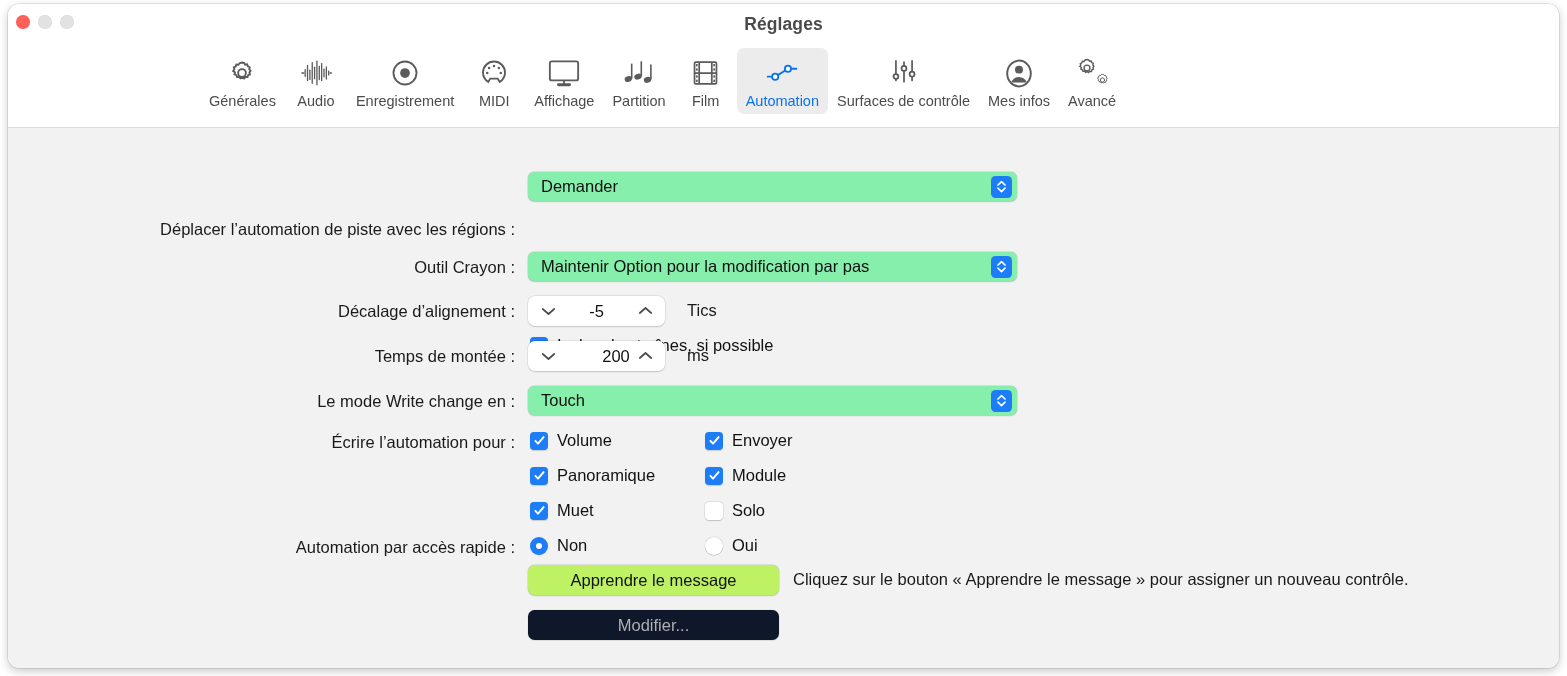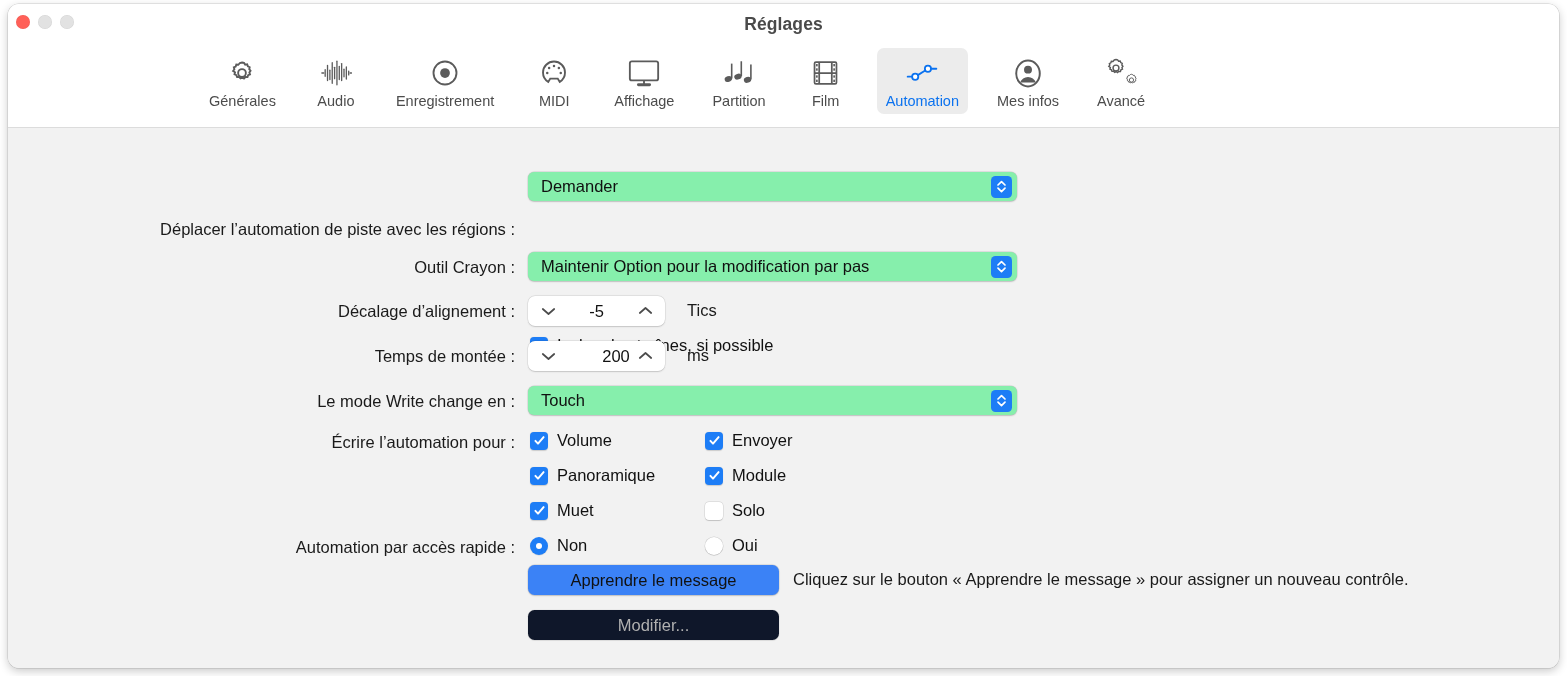--- a/index.html
+++ b/index.html
@@ -63,21 +63,20 @@
 
   
   #toolbar {
     flex: 0 0 84px;
     background: #ffffff;
     border-bottom: 1px solid #dcdcdc;
     display: flex;
     align-items: flex-start;
     padding-left: 192px;
     box-sizing: border-box;
-    gap: 20px;
   }
   .tab {
     display: flex;
     flex-direction: column;
     align-items: center;
     justify-content: flex-start;
     padding: 6px 9px 5px 9px;
     border-radius: 7px;
     margin-top: 4px;
     cursor: default;
@@ -242,21 +241,21 @@
   .rbtn.off {
     background: #ffffff;
     box-shadow: 0 0.5px 1px rgba(0,0,0,0.14), 0 0 0 0.5px rgba(0,0,0,0.14);
   }
 
   
   .pbtn {
     position: absolute;
     height: 30px;
     border-radius: 6.5px;
-    background: #3b82f6;
+    background: #bef264;
     box-shadow: 0 0.5px 1.5px rgba(0,0,0,0.16), 0 0 0 0.5px rgba(0,0,0,0.10);
     display: flex;
     align-items: center;
     justify-content: center;
     font-size: 16.5px;
     color: #111;
     cursor: default;
     box-sizing: border-box;
   }
   .pbtn.disabled {
@@ -391,20 +390,33 @@
           <path d="M2.5 15.5h4.2"></path>
           <circle cx="9.6" cy="15.5" r="2.9" fill="#ffffff"></circle>
           <path d="M12.1 14L19 9.6"></path>
           <circle cx="21.6" cy="8" r="2.9" fill="#ffffff"></circle>
           <path d="M24.8 8h4.7"></path>
         </svg>
       </div>
       <div class="tlabel">Automation</div>
     </div>
 
+    <div class="tab">
+      <div class="ticon">
+        <svg width="28" height="30" viewBox="0 0 22 26" fill="none" stroke="currentColor" stroke-width="1.5" stroke-linecap="round">
+          <path d="M4 2.5v17"></path>
+            <circle cx="4" cy="16" r="2.1" fill="#fff"></circle>
+          <path d="M11 3.5v17"></path>
+            <circle cx="11" cy="9" r="2.1" fill="#fff"></circle>
+          <path d="M18 2.5v17"></path>
+            <circle cx="18" cy="14" r="2.1" fill="#fff"></circle>
+        </svg>
+      </div>
+      <div class="tlabel">Surfaces de contrôle</div>
+    </div>
 
     <div class="tab">
       <div class="ticon">
         <svg width="30" height="31" viewBox="0 0 24 25" fill="none" stroke="currentColor" stroke-width="1.6">
           <ellipse cx="12" cy="12.5" rx="9.5" ry="10.4"></ellipse>
           <circle cx="12" cy="9.4" r="3.2" fill="currentColor" stroke="none"></circle>
           <path d="M5.6 19.8c1.1-2.8 3.5-4.5 6.4-4.5s5.3 1.7 6.4 4.5" fill="currentColor" stroke="none"></path>
         </svg>
       </div>
       <div class="tlabel">Mes infos</div>

